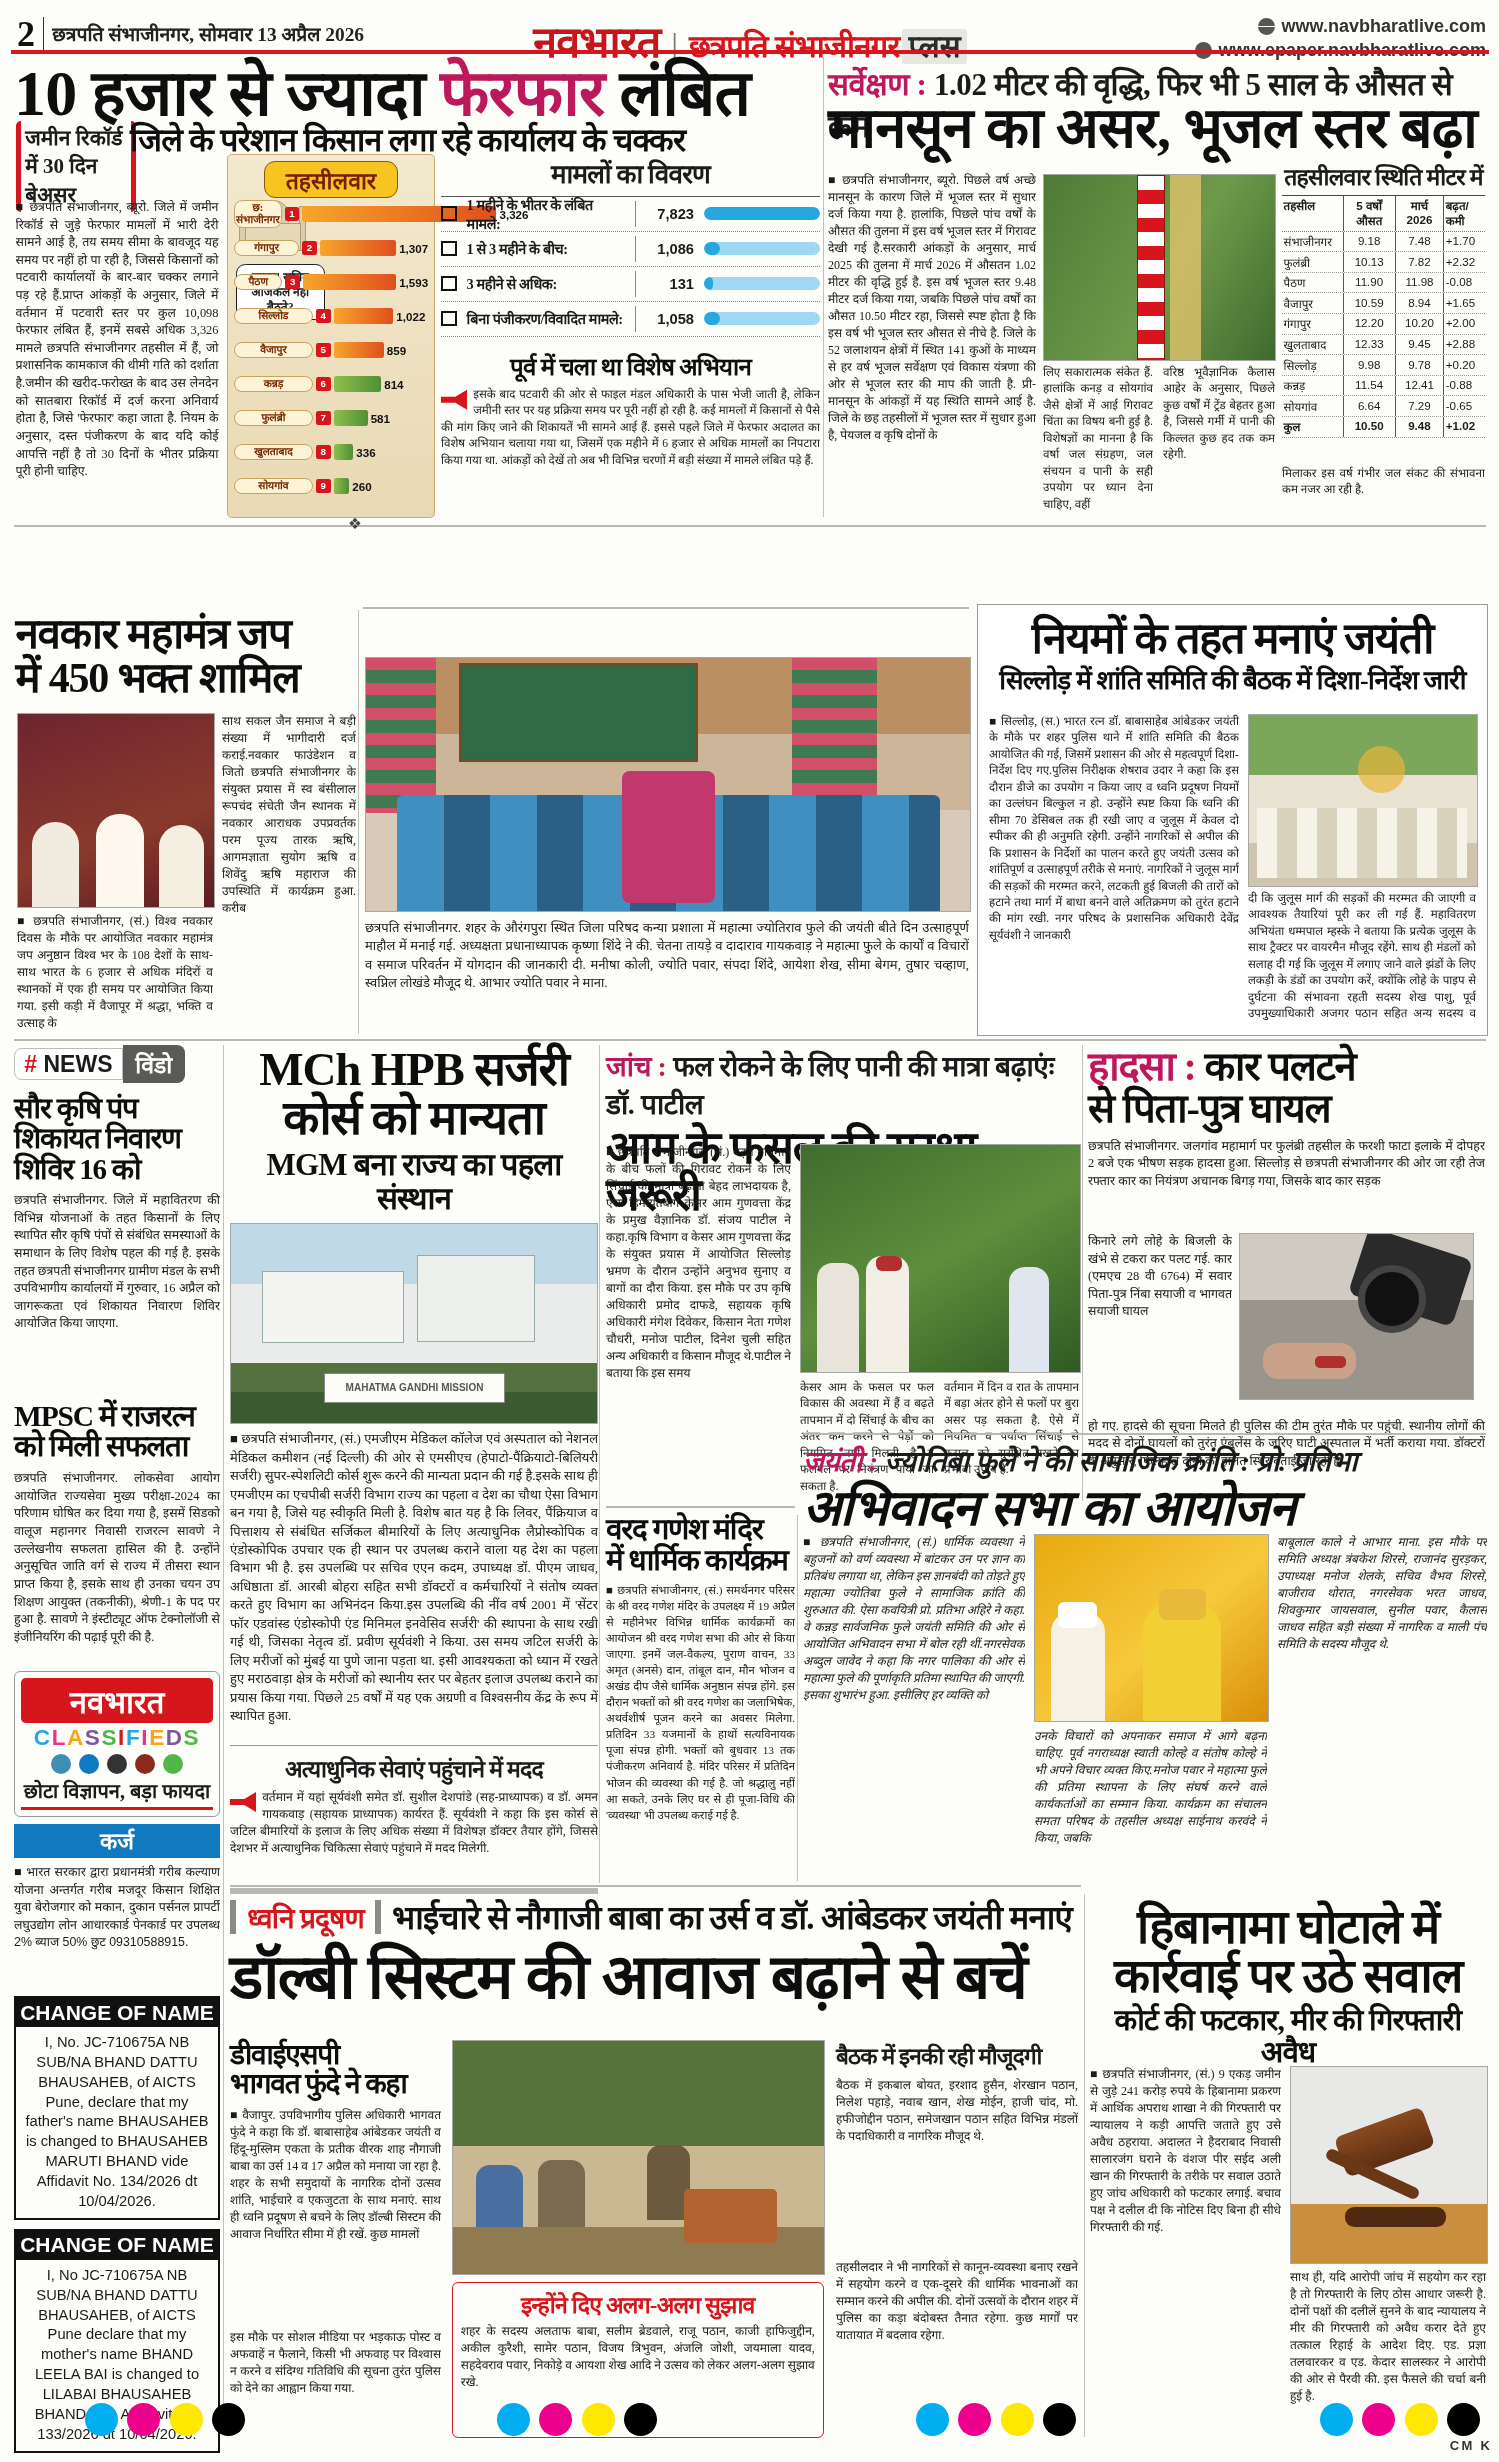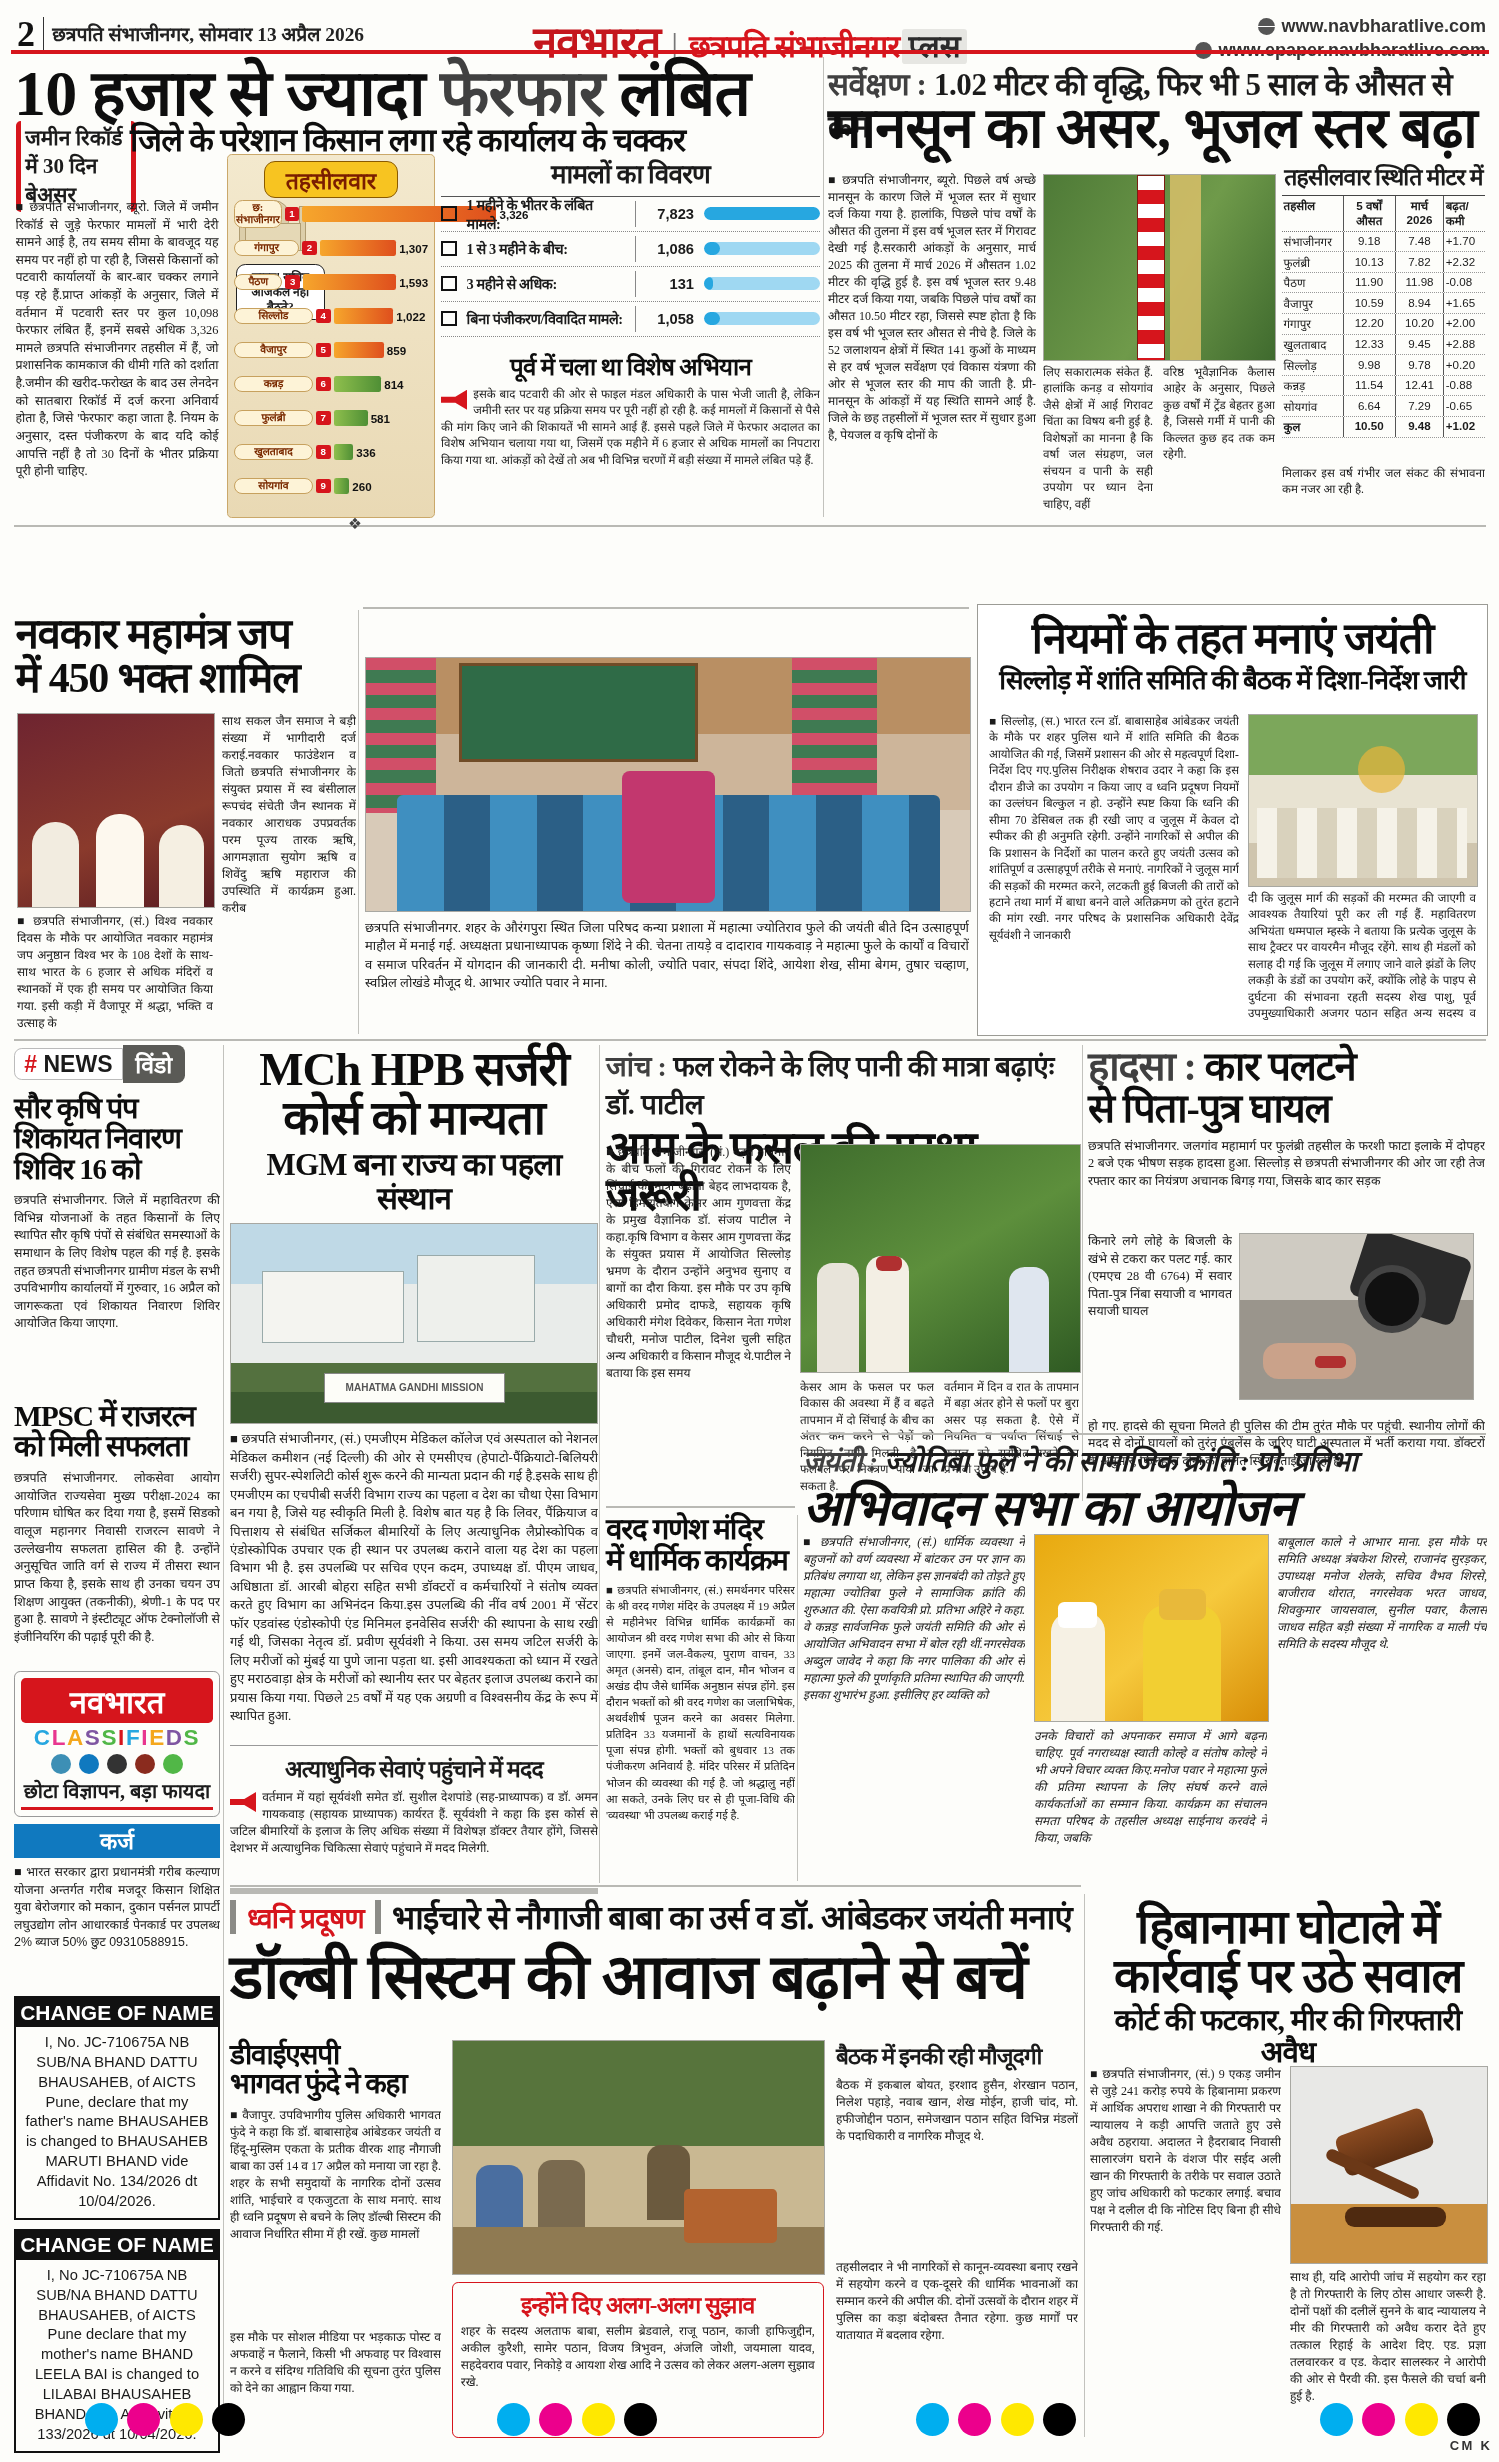--- a/index.html
+++ b/index.html
@@ -1,20 +1,20 @@
 <!DOCTYPE html>
 <html lang="hi" style="font-size:12.4px"><head>
 <meta charset="utf-8">
 <style>
   html,body{margin:0;padding:0;background:#e8e8e4;}
   #page{position:relative;width:1500px;height:2462px;background:#fdfdfa;margin:0 auto;
         font-family:"Liberation Serif","DejaVu Serif",serif;color:#1b1b1b;overflow:hidden;}
   .abs{position:absolute;}
   .hl{font-weight:bold;color:#0e0e0e;letter-spacing:-0.8px;line-height:1.08;}
-  .red{color:#404040;}
+  .red{color:#be185d;}
   .jtxt{text-align:justify;font-size:12px;line-height:1.42;color:#1b1b1b;overflow:hidden;}
   .rule-red{background:#d6151c;}
   .rule-gray{background:#b9b9b4;}
   .vline{background:#c2c2bd;width:0.8px;}
   .photo{position:absolute;border:0.8px solid #a8a8a2;overflow:hidden;}
   .kicker{font-weight:bold;letter-spacing:-0.4px;}
   
   #hdr-left{left:17px;top:15.5px;display:flex;align-items:center;gap:7.8px;}
   #pageno{font-size:36px;font-weight:bold;color:#111;line-height:1;}
   .hdr-sep{width:1.6px;height:34px;background:#333;}

